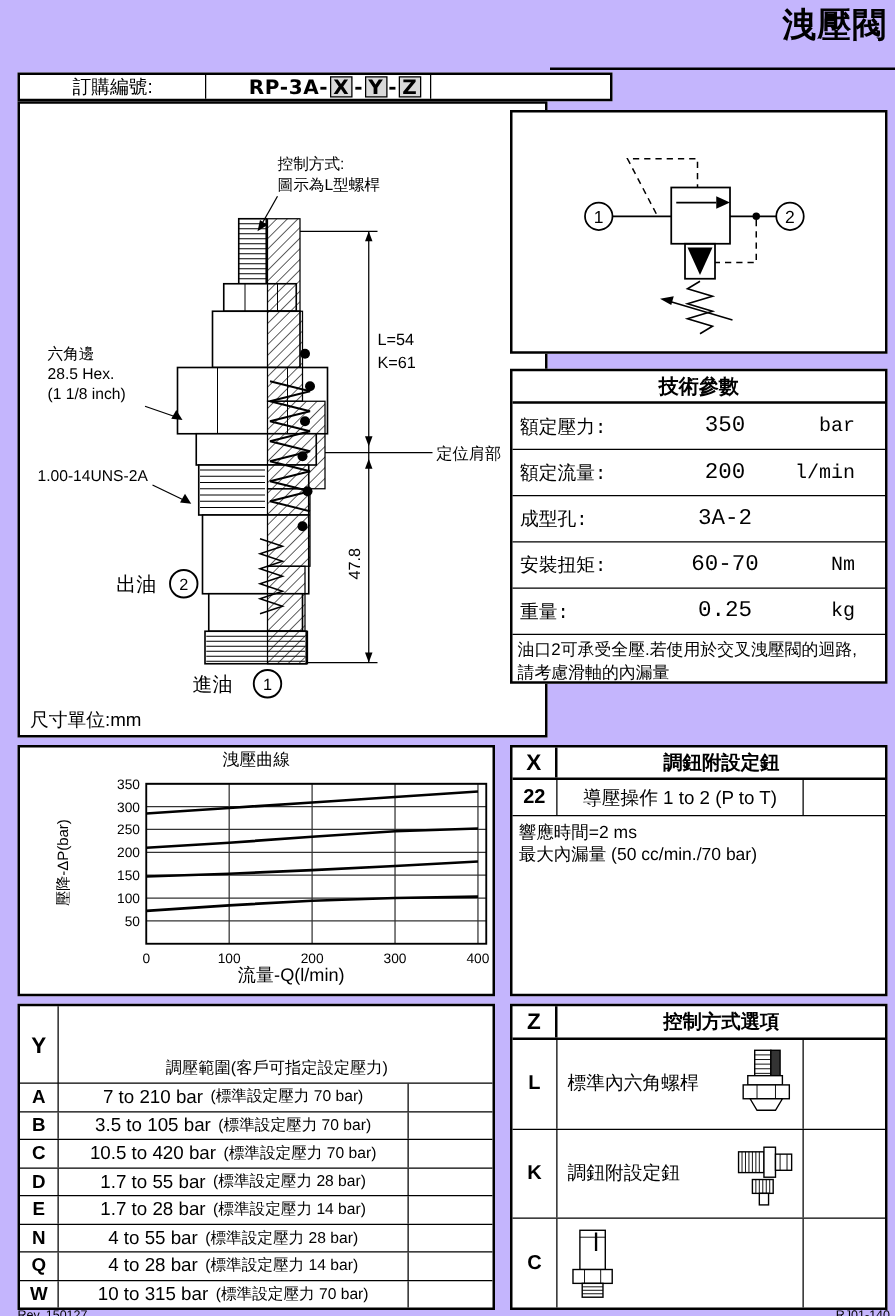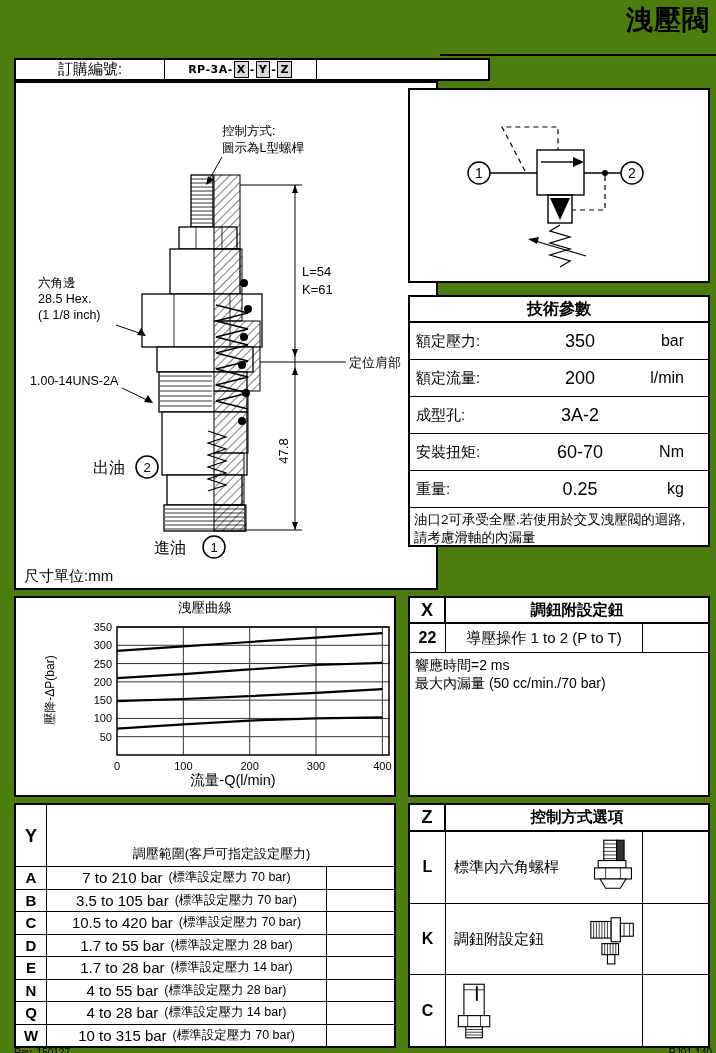--- a/index.html
+++ b/index.html
@@ -1,34 +1,34 @@
 <!DOCTYPE html>
 <html><head>
 <meta charset="utf-8">
 <style>
   * { margin:0; padding:0; box-sizing:border-box; }
   html,body { background:#fff; }
   body { font-family:"Liberation Sans","DejaVu Sans",sans-serif; color:#000; }
-  #page { position:relative; width:716px; height:1053px; background:#4d7c0f; overflow:hidden; }
+  #page { position:relative; width:716px; height:1053px; background:#c4b5fd; overflow:hidden; }
 
   .box { position:absolute; border:2px solid #000; background:#fff; }
 
   
   .hdr-title { position:absolute; right:6px; top:2px; font-size:27px; font-weight:bold; letter-spacing:1px; }
   .hdr-sub { position:absolute; right:4px; top:36px; font-size:14.5px; font-weight:bold; }
   .hdr-underline { position:absolute; left:440px; top:54px; width:276px; height:0; border-top:2px solid #000; }
 
   
   .ocell { display:flex; align-items:center; justify-content:center; font-size:15px; height:100%; }
-  .ocode { font-size:11px; font-weight:bold; font-family:"DejaVu Sans","Liberation Sans",sans-serif; letter-spacing:0.5px; }
+  .ocode { font-size:16px; font-weight:bold; font-family:"DejaVu Sans","Liberation Sans",sans-serif; letter-spacing:0.5px;margin-left:28px; }
   .lbox { display:inline-block; border:1.6px solid #000; background:#d9d9d9; padding:0 2px; margin:0 1px; line-height:15px; }
 
   
   .tech-title { height:26px; border-bottom:2px solid #000; display:flex; align-items:center; justify-content:center; font-size:16px; font-weight:bold; }
-  .tech-row { height:37px; border-bottom:1.4px solid #000; display:flex; align-items:center; }
+  .tech-row { height:37px; border-bottom:1.4px solid #000; display:flex; align-items:center;font-family:Liberation Mono, monospace; }
   .tech-label { flex:0 0 118px; padding-left:6px; font-size:15px; }
   .tech-value { flex:1; text-align:center; font-size:18px; }
   .tech-unit { flex:0 0 76px; text-align:right; padding-right:24px; font-size:16px; }
   .tech-note { padding:3px 4px 0 4px; font-size:13.5px; line-height:1.3; }
 
   
   .chart-title { position:absolute; left:14px; top:599px; width:382px; text-align:center; font-size:13.5px; }
   .chart-xlabel { position:absolute; left:70px; top:771px; width:326px; text-align:center; font-size:14.5px; }
   .chart-ylabel { position:absolute; left:-20px; top:682px; width:140px; height:16px; text-align:center; font-size:12px; transform:rotate(-90deg); }
   #chart-svg text { font-family:"Liberation Sans","DejaVu Sans",sans-serif; fill:#000; }

